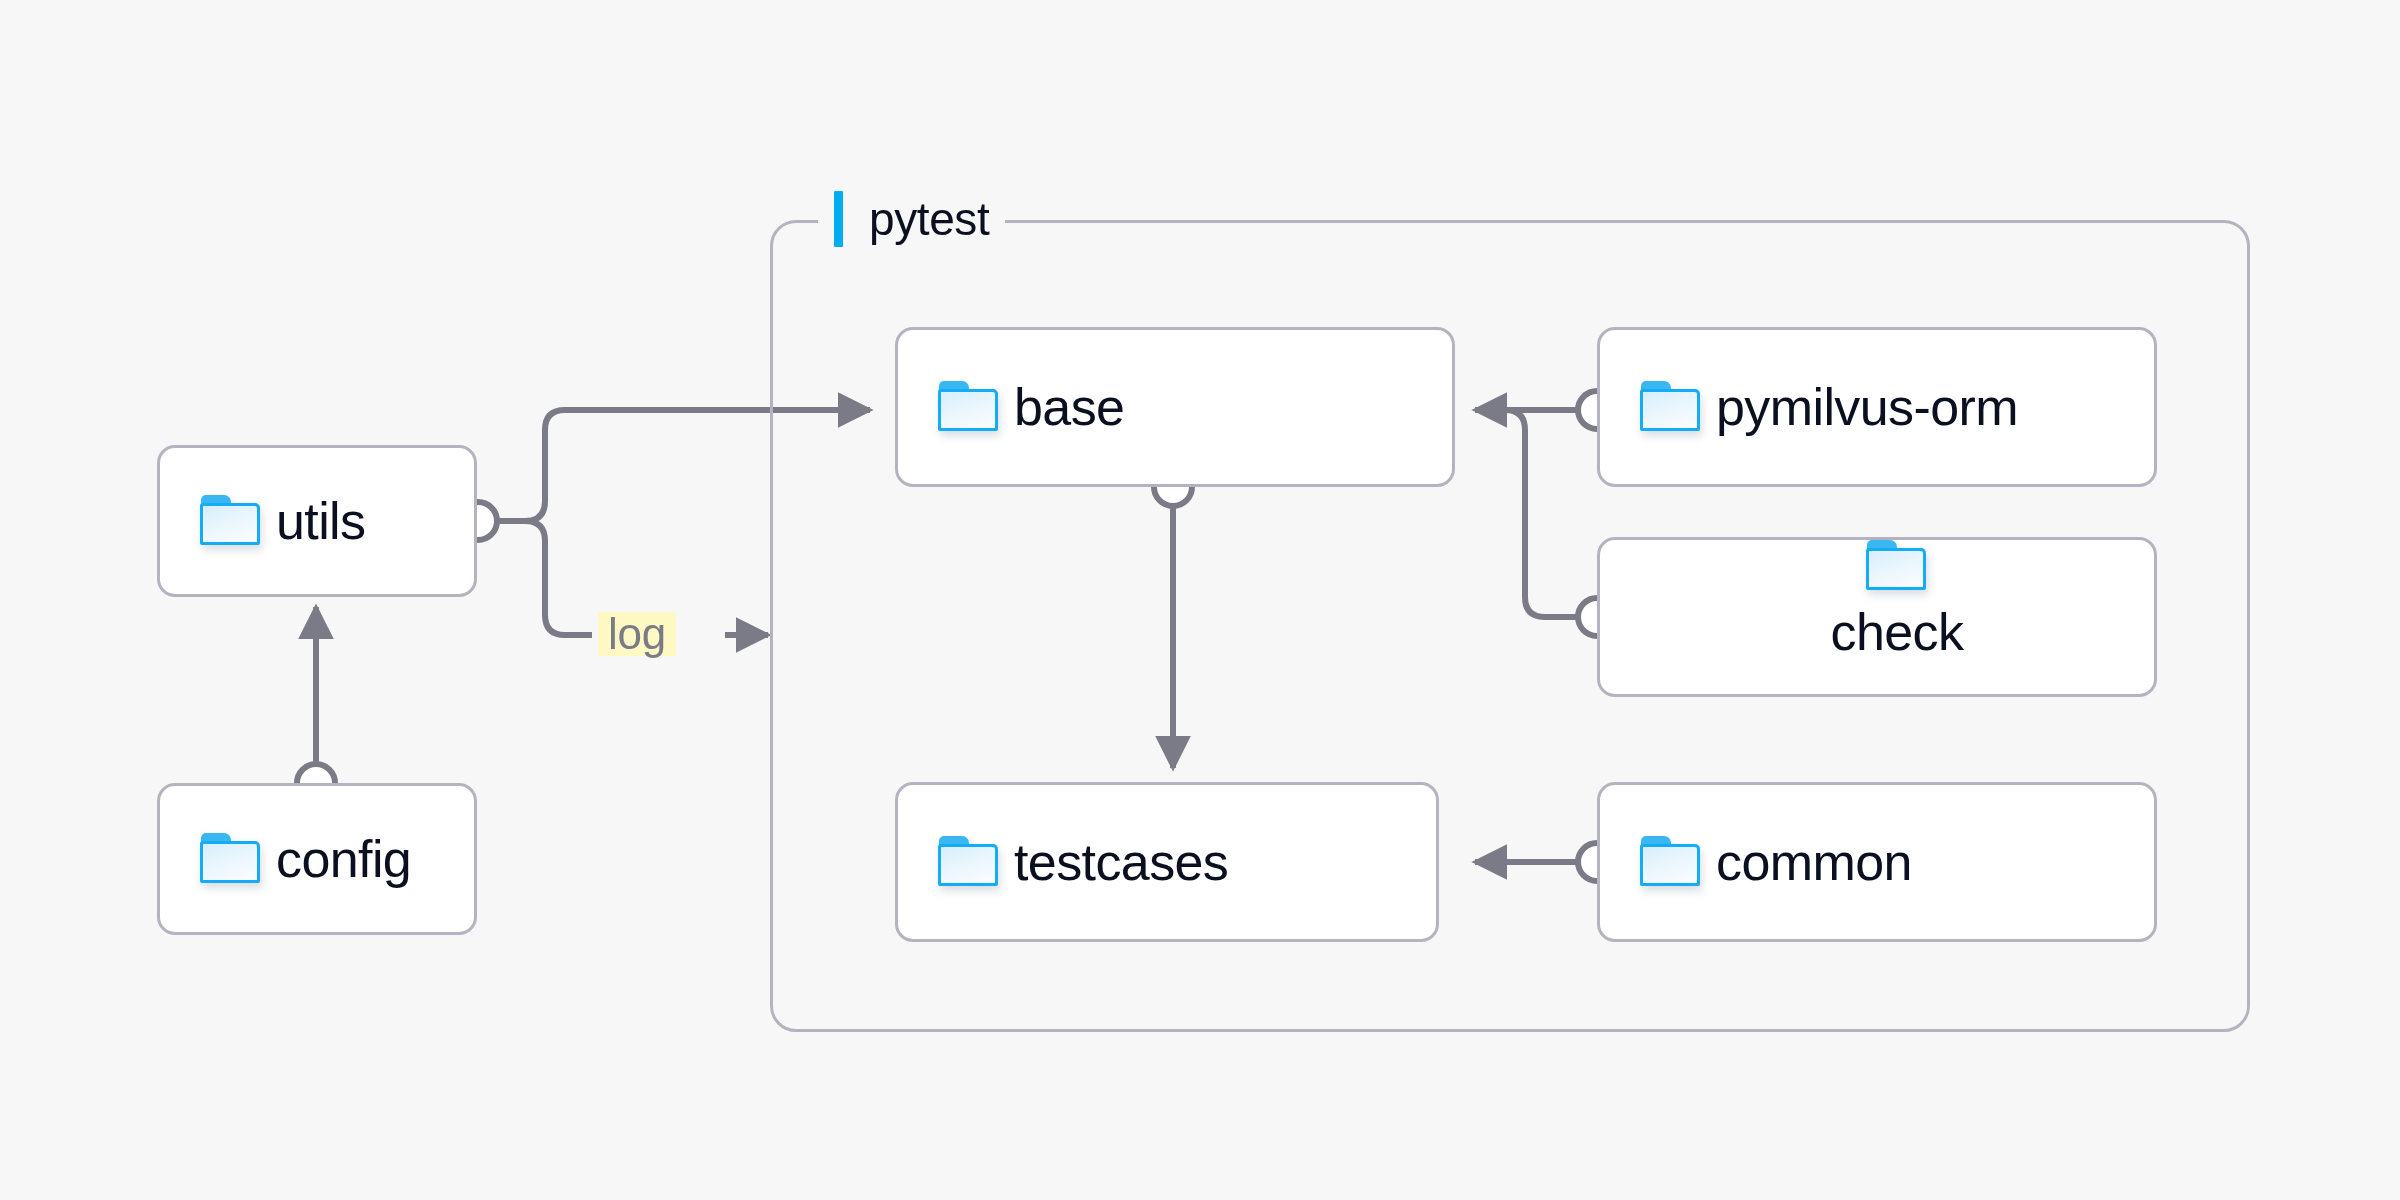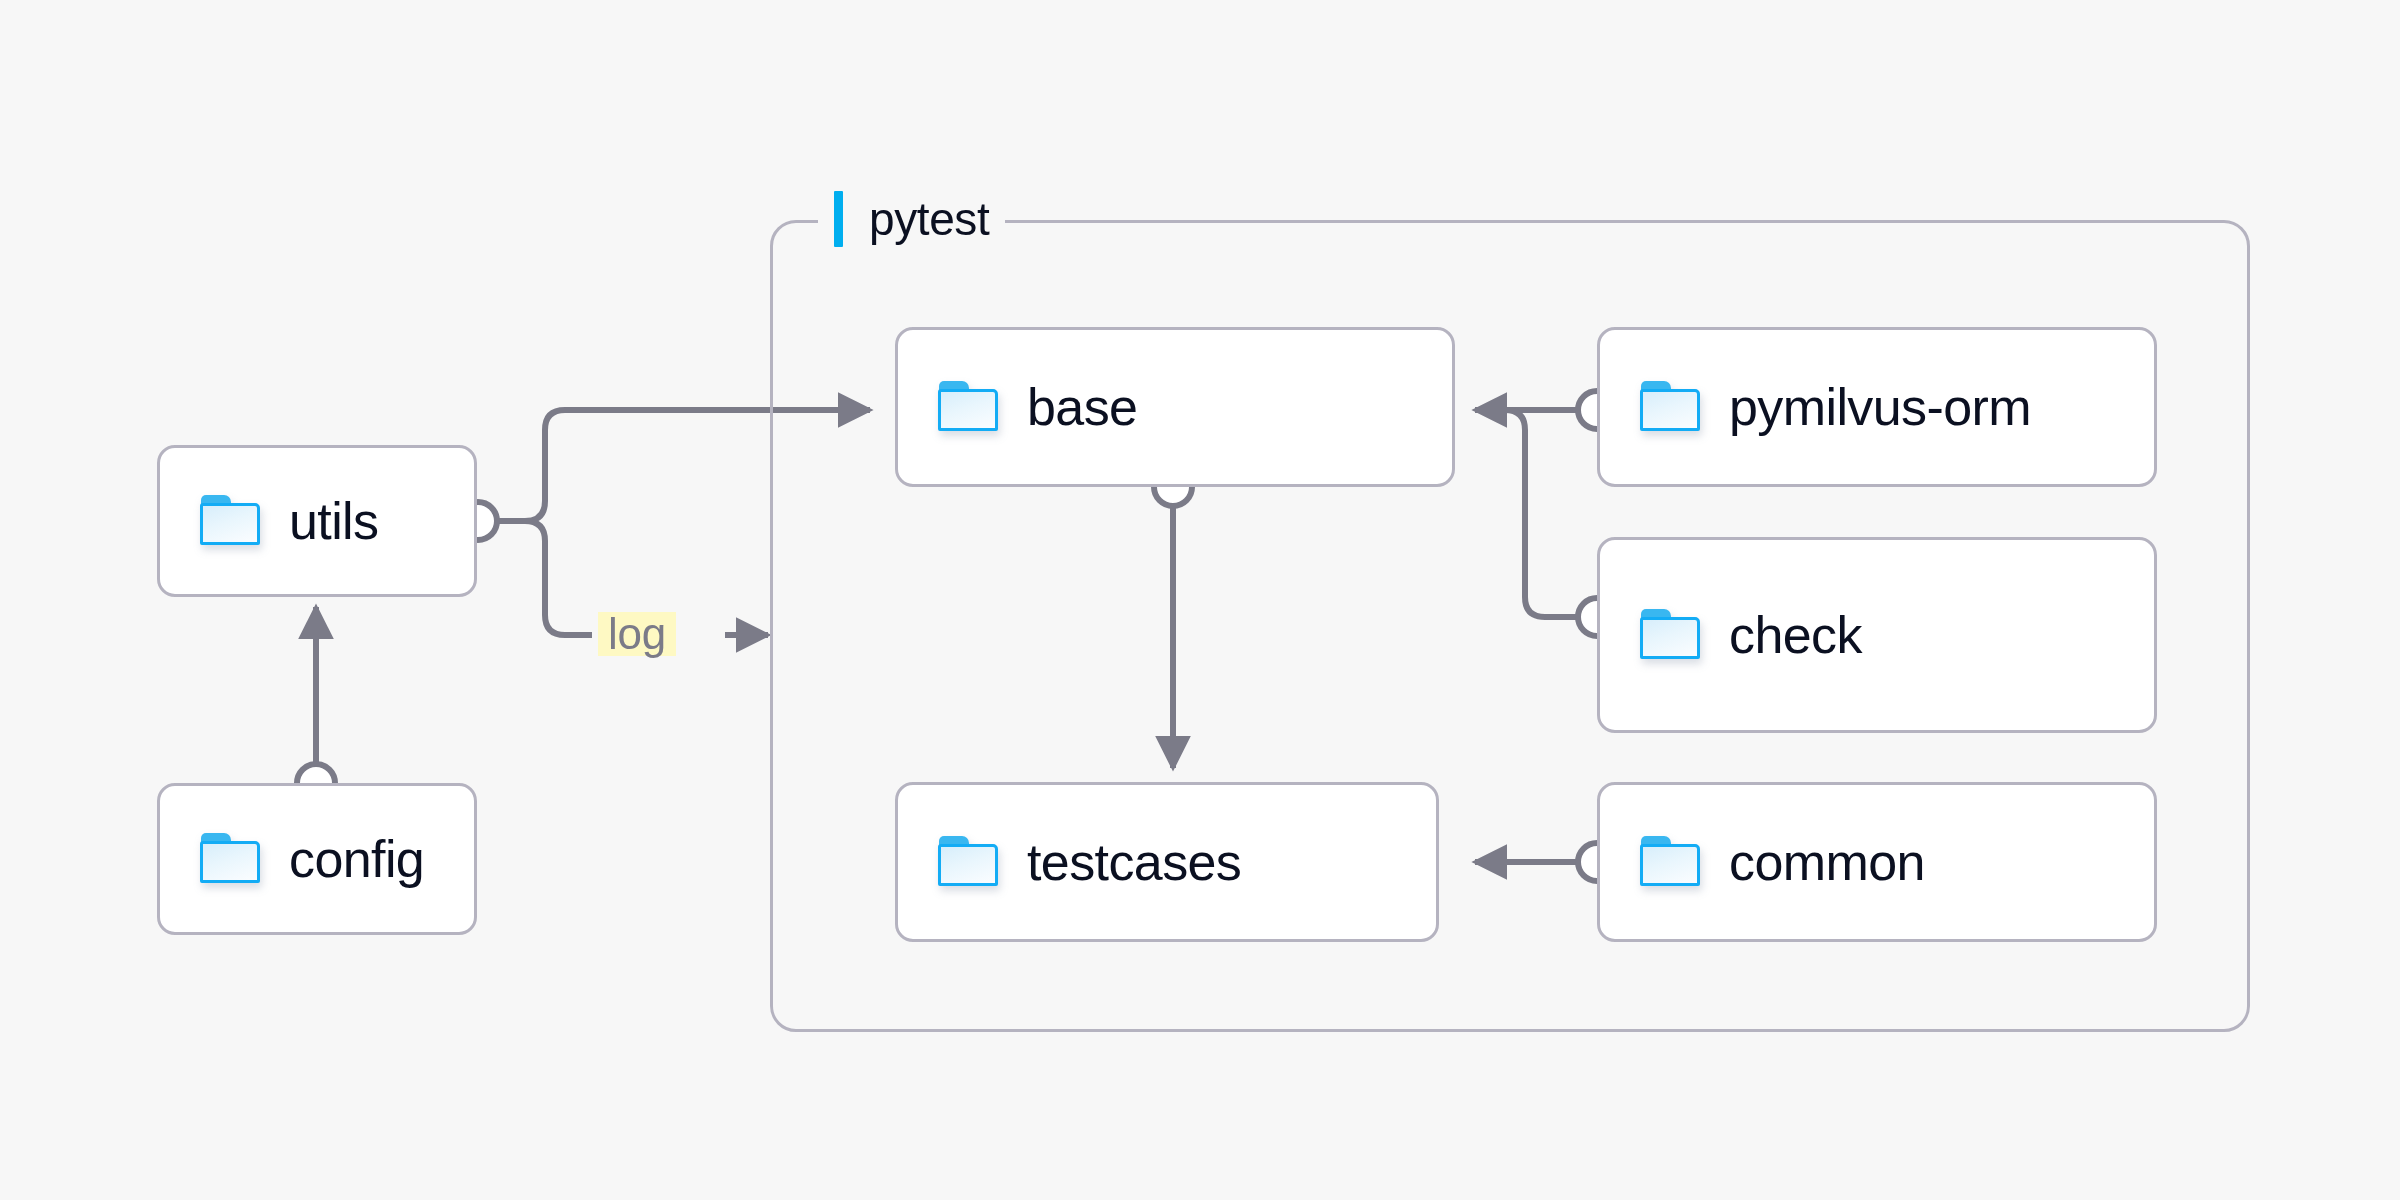--- a/index.html
+++ b/index.html
@@ -60,21 +60,21 @@
   
   .node {
     position: absolute;
     box-sizing: border-box;
     background: #ffffff;
     border: 3px solid #b5b3c0;
     border-radius: 18px;
     display: flex;
     align-items: center;
     padding-left: 40px;
-    gap: 27px;
+    gap: 14px;
   }
   .node-label {
     font-size: 52px;
     color: #0b1021;
     letter-spacing: -0.6px;
     white-space: nowrap;
     line-height: 1;
   }
   .folder-icon {
     flex: 0 0 auto;
@@ -204,21 +204,21 @@
   </div>
 
   <div class="node" style="left:1597px; top:327px; width:560px; height:160px;">
     <span class="folder-icon">
       <span class="tab"></span>
         <span class="body"></span>
     </span>
     <span class="node-label">pymilvus-orm</span>
   </div>
 
-  <div class="node" style="left:1597px; top:537px; width:560px; height:196px;">
+  <div class="node" style="left:1597px; top:537px; width:560px; height:160px;flex-direction:column;">
     <span class="folder-icon">
       <span class="tab"></span>
         <span class="body"></span>
     </span>
     <span class="node-label">check</span>
   </div>
 
   <div class="node" style="left:1597px; top:782px; width:560px; height:160px;">
     <span class="folder-icon">
       <span class="tab"></span>

